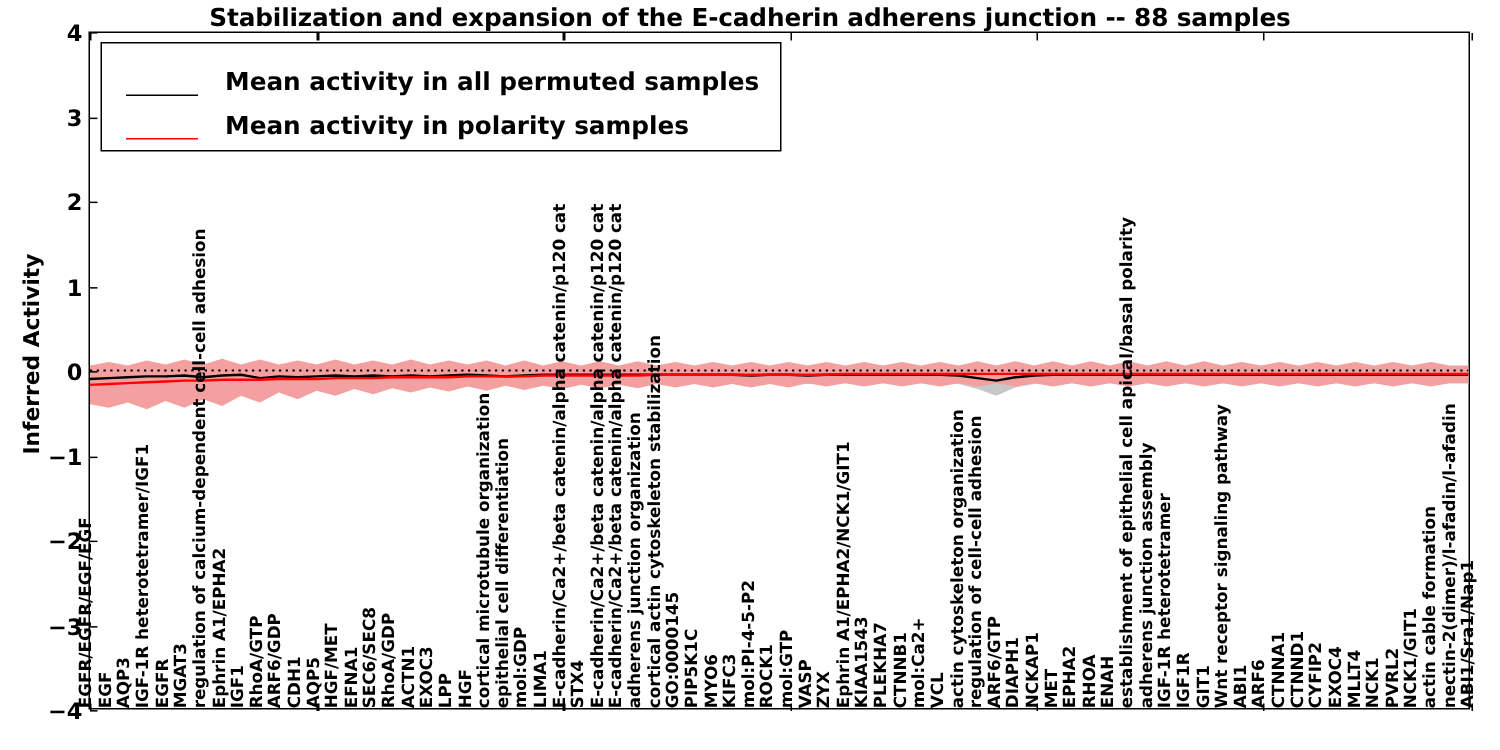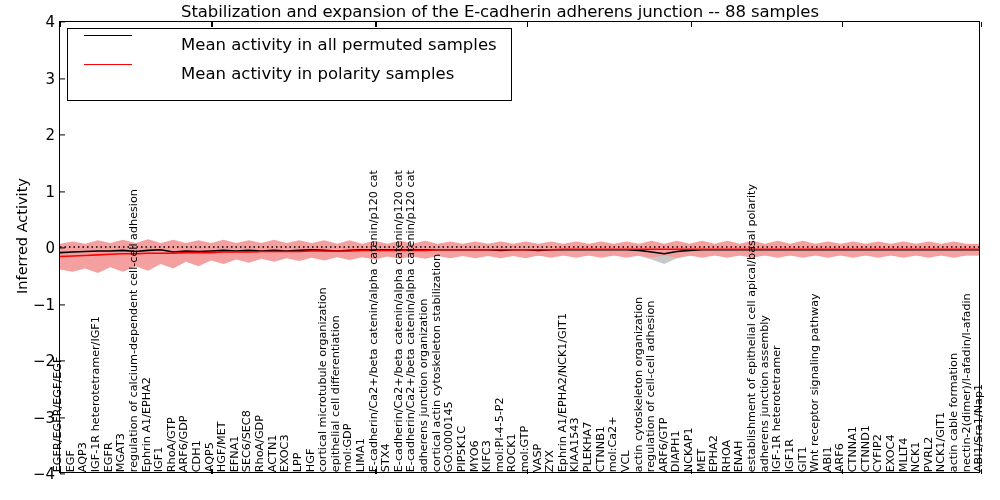--- a/index.html
+++ b/index.html
@@ -8,21 +8,21 @@
   }
   body {
     width: 1000px; height: 500px;
     font-family: "DejaVu Sans", sans-serif;
     overflow: hidden;
     position: relative;
   }
   #fig {
     position: absolute;
     left: 0; top: 0;
-    width: 1000px; height: 500px;
+    width: 1000px; height: 500px; font-weight: bold;
   }
   .figtitle {
     position: absolute;
     left: 0; top: 2px;
     width: 1000px;
     text-align: center;
     font-size: 16.5px;
     color: #000;
     letter-spacing: -0.1px;
     white-space: nowrap;
@@ -105,23 +105,22 @@
   .legend {
     position: absolute;
     left: 7px; top: 6px;
     background: #ffffff;
     border: 1.1px solid #000;
     padding: 6px 14px 7px 10px;
     box-sizing: border-box;
   }
   .legend-row {
     display: flex;
-    align-items: flex-start;
+    align-items: flex-end;
     height: 29px;
-    gap: 31px;
   }
   .legend-swatch {
     width: 48px;
     height: 0;
     border-top-width: 1.6px;
     border-top-style: solid;
     margin-right: 18px;
     margin-left: 6px;
   }
   .legend-text {

